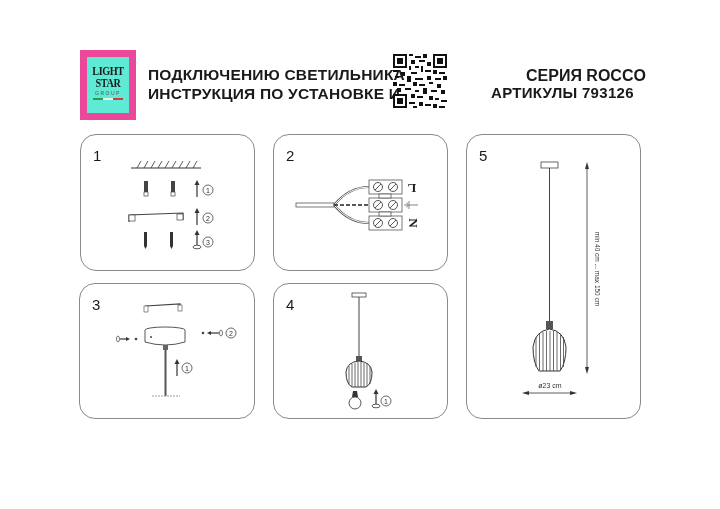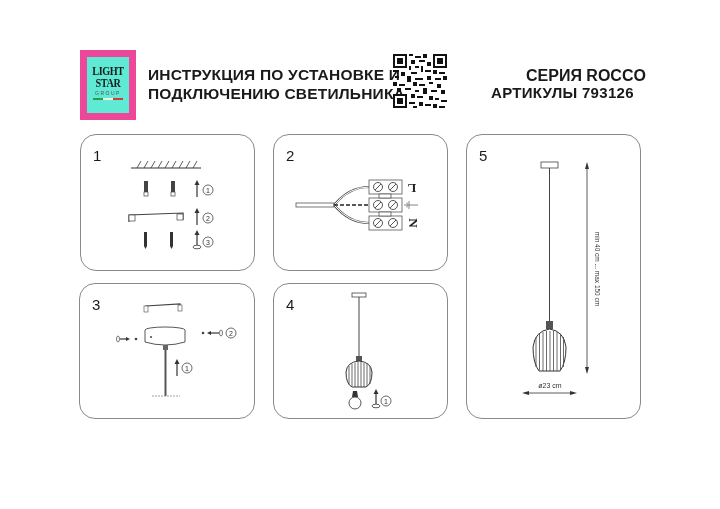--- a/index.html
+++ b/index.html
@@ -27,22 +27,22 @@
   <div class="l2">STAR</div>
   <div class="l3">GROUP</div>
   <div class="flag">
     <span style="background:#2e9b45"></span>
       <span style="background:#eee"></span>
       <span style="background:#d23a3a"></span>
   </div>
 </div>
 
 <div class="abs title">
+  <div>ПОДКЛЮЧЕНИЮ СВЕТИЛЬНИКА</div>
   <div>ИНСТРУКЦИЯ ПО УСТАНОВКЕ И</div>
-  <div>ПОДКЛЮЧЕНИЮ СВЕТИЛЬНИКА</div>
 </div>
 
 <div class="abs qr">
   <svg width="54" height="54" viewBox="0 0 27 27" shape-rendering="crispEdges">
     <rect x="0" y="0" width="7" height="7" fill="#111"></rect>
       <rect x="1" y="1" width="5" height="5" fill="#fff"></rect>
       <rect x="2" y="2" width="3" height="3" fill="#111"></rect>
     <rect x="20" y="0" width="7" height="7" fill="#111"></rect>
       <rect x="21" y="1" width="5" height="5" fill="#fff"></rect>
       <rect x="22" y="2" width="3" height="3" fill="#111"></rect>

